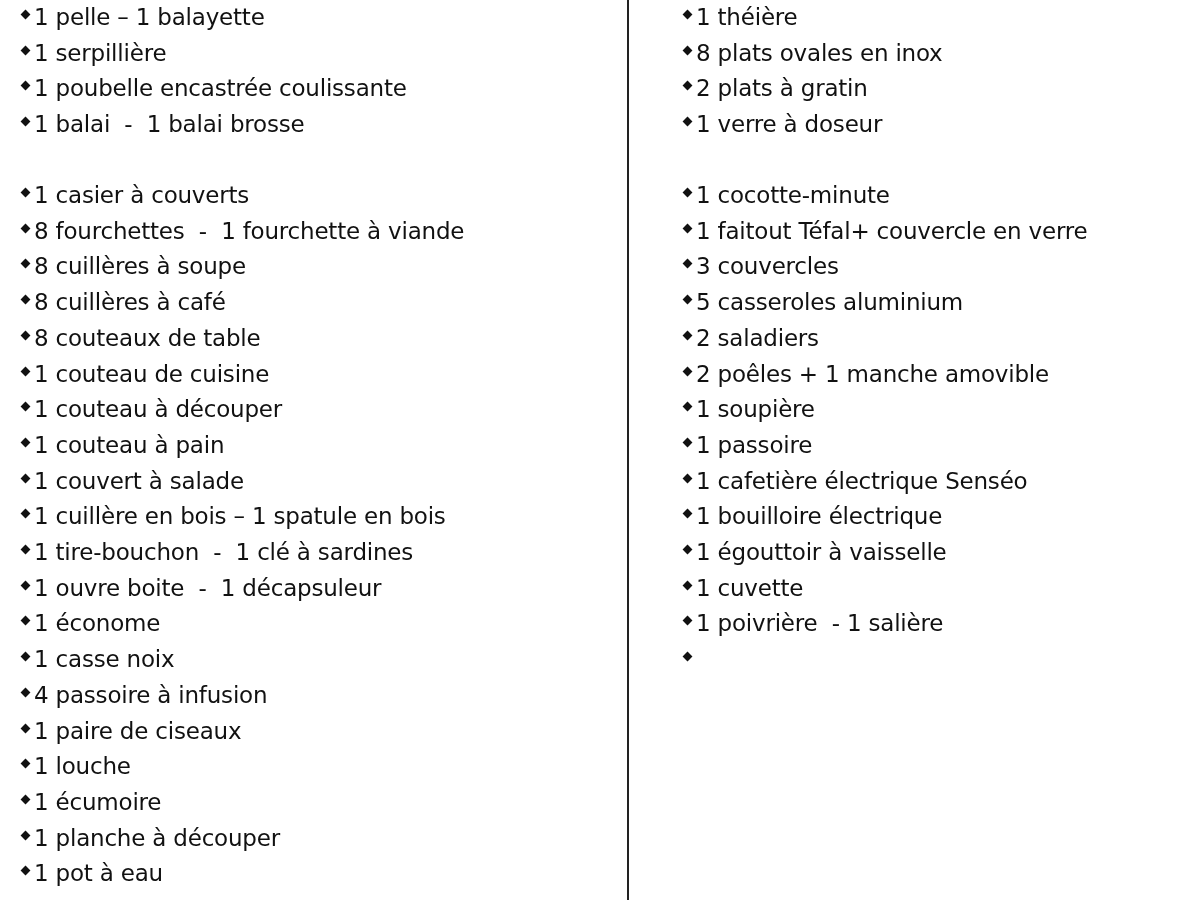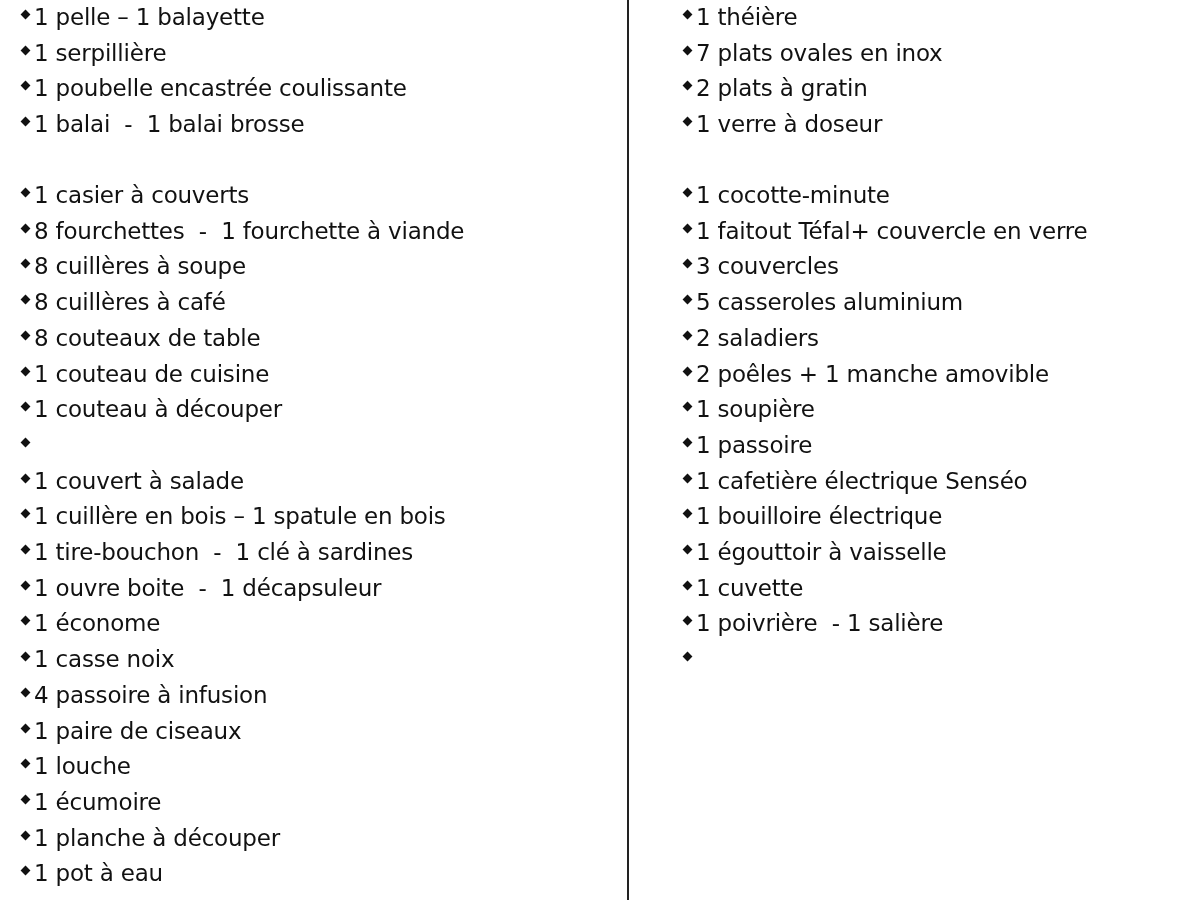--- a/index.html
+++ b/index.html
@@ -67,42 +67,42 @@
     <div class="item" style="top:71.2px"><span class="bullet"></span><span>1 poubelle encastrée coulissante</span></div>
     <div class="item" style="top:106.8px"><span class="bullet"></span><span>1 balai  -  1 balai brosse</span></div>
 
     <div class="item" style="top:178px"><span class="bullet"></span><span>1 casier à couverts</span></div>
     <div class="item" style="top:213.7px"><span class="bullet"></span><span>8 fourchettes  -  1 fourchette à viande</span></div>
     <div class="item" style="top:249.4px"><span class="bullet"></span><span>8 cuillères à soupe</span></div>
     <div class="item" style="top:285.1px"><span class="bullet"></span><span>8 cuillères à café</span></div>
     <div class="item" style="top:320.8px"><span class="bullet"></span><span>8 couteaux de table</span></div>
     <div class="item" style="top:356.5px"><span class="bullet"></span><span>1 couteau de cuisine</span></div>
     <div class="item" style="top:392.2px"><span class="bullet"></span><span>1 couteau à découper</span></div>
-    <div class="item" style="top:427.9px"><span class="bullet"></span></div>
+    <div class="item" style="top:427.9px"><span class="bullet"></span><span>1 couteau à pain</span></div>
     <div class="item" style="top:463.6px"><span class="bullet"></span><span>1 couvert à salade</span></div>
     <div class="item" style="top:499.3px"><span class="bullet"></span><span>1 cuillère en bois – 1 spatule en bois</span></div>
     <div class="item" style="top:535px"><span class="bullet"></span><span>1 tire-bouchon  -  1 clé à sardines</span></div>
     <div class="item" style="top:570.7px"><span class="bullet"></span><span>1 ouvre boite  -  1 décapsuleur</span></div>
     <div class="item" style="top:606.4px"><span class="bullet"></span><span>1 économe</span></div>
     <div class="item" style="top:642.1px"><span class="bullet"></span><span>1 casse noix</span></div>
     <div class="item" style="top:677.8px"><span class="bullet"></span><span>4 passoire à infusion</span></div>
     <div class="item" style="top:713.5px"><span class="bullet"></span><span>1 paire de ciseaux</span></div>
     <div class="item" style="top:749.2px"><span class="bullet"></span><span>1 louche</span></div>
     <div class="item" style="top:784.9px"><span class="bullet"></span><span>1 écumoire</span></div>
     <div class="item" style="top:820.6px"><span class="bullet"></span><span>1 planche à découper</span></div>
     <div class="item" style="top:856.3px"><span class="bullet"></span><span>1 pot à eau</span></div>
     <div class="item" style="top:892px"><span></span></div>
   </div>
 
   <div class="divider"></div>
 
   <div class="column col-right">
 
     <div class="item" style="top:0px"><span class="bullet"></span><span>1 théière</span></div>
-    <div class="item" style="top:35.6px"><span class="bullet"></span><span>7 plats ovales en inox</span></div>
+    <div class="item" style="top:35.6px"><span class="bullet"></span><span>8 plats ovales en inox</span></div>
     <div class="item" style="top:71.2px"><span class="bullet"></span><span>2 plats à gratin</span></div>
     <div class="item" style="top:106.8px"><span class="bullet"></span><span>1 verre à doseur</span></div>
 
     <div class="item" style="top:178px"><span class="bullet"></span><span>1 cocotte-minute</span></div>
     <div class="item" style="top:213.7px"><span class="bullet"></span><span>1 faitout Téfal+ couvercle en verre</span></div>
     <div class="item" style="top:249.4px"><span class="bullet"></span><span>3 couvercles</span></div>
     <div class="item" style="top:285.1px"><span class="bullet"></span><span>5 casseroles aluminium</span></div>
     <div class="item" style="top:320.8px"><span class="bullet"></span><span>2 saladiers</span></div>
     <div class="item" style="top:356.5px"><span class="bullet"></span><span>2 poêles + 1 manche amovible</span></div>
     <div class="item" style="top:392.2px"><span class="bullet"></span><span>1 soupière</span></div>

